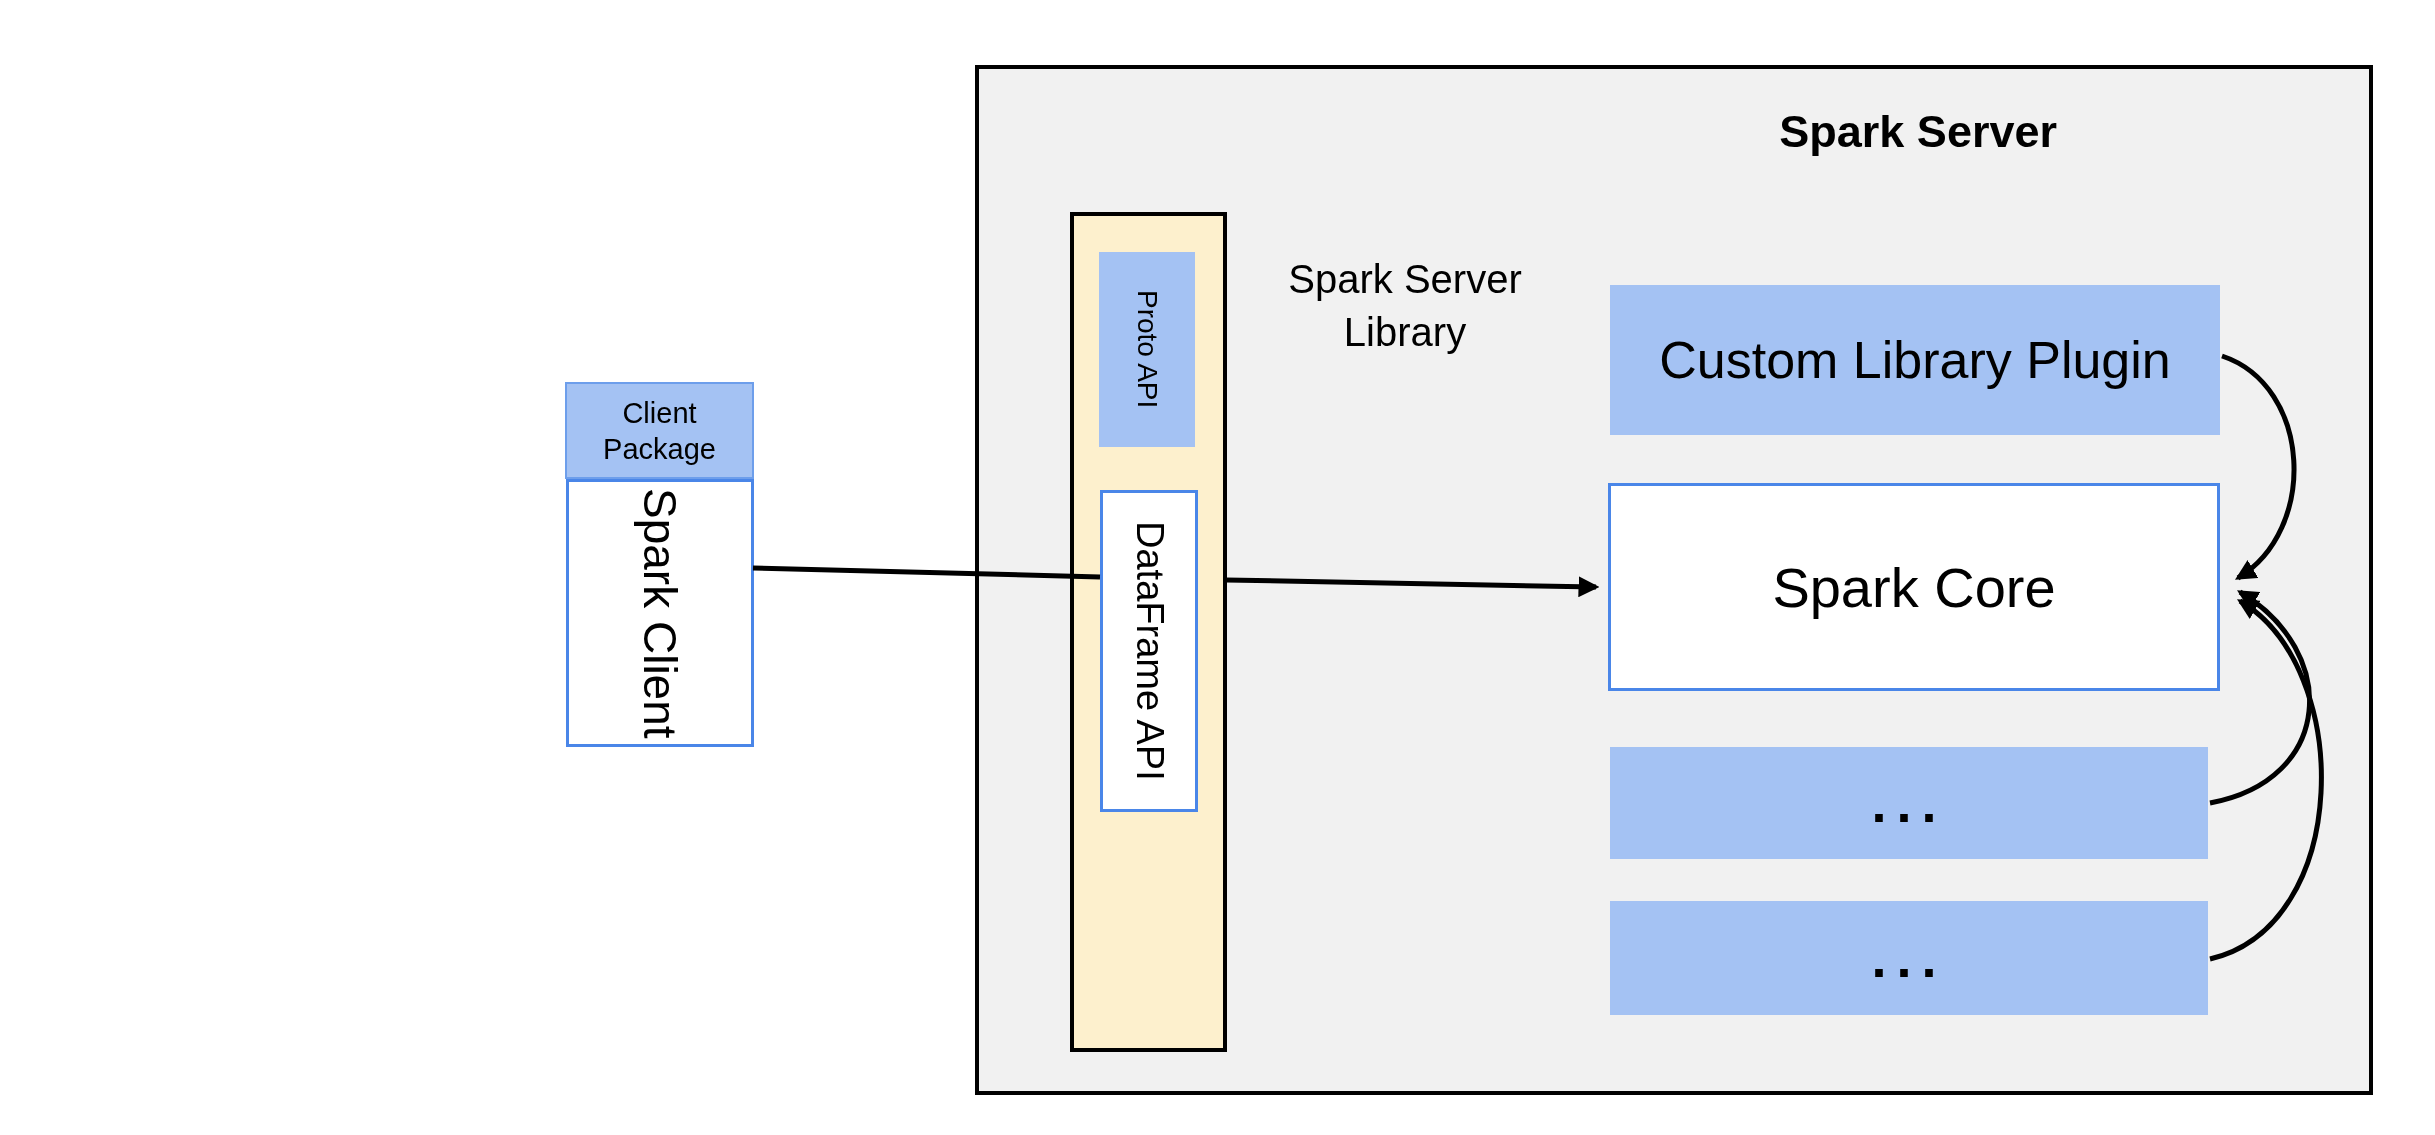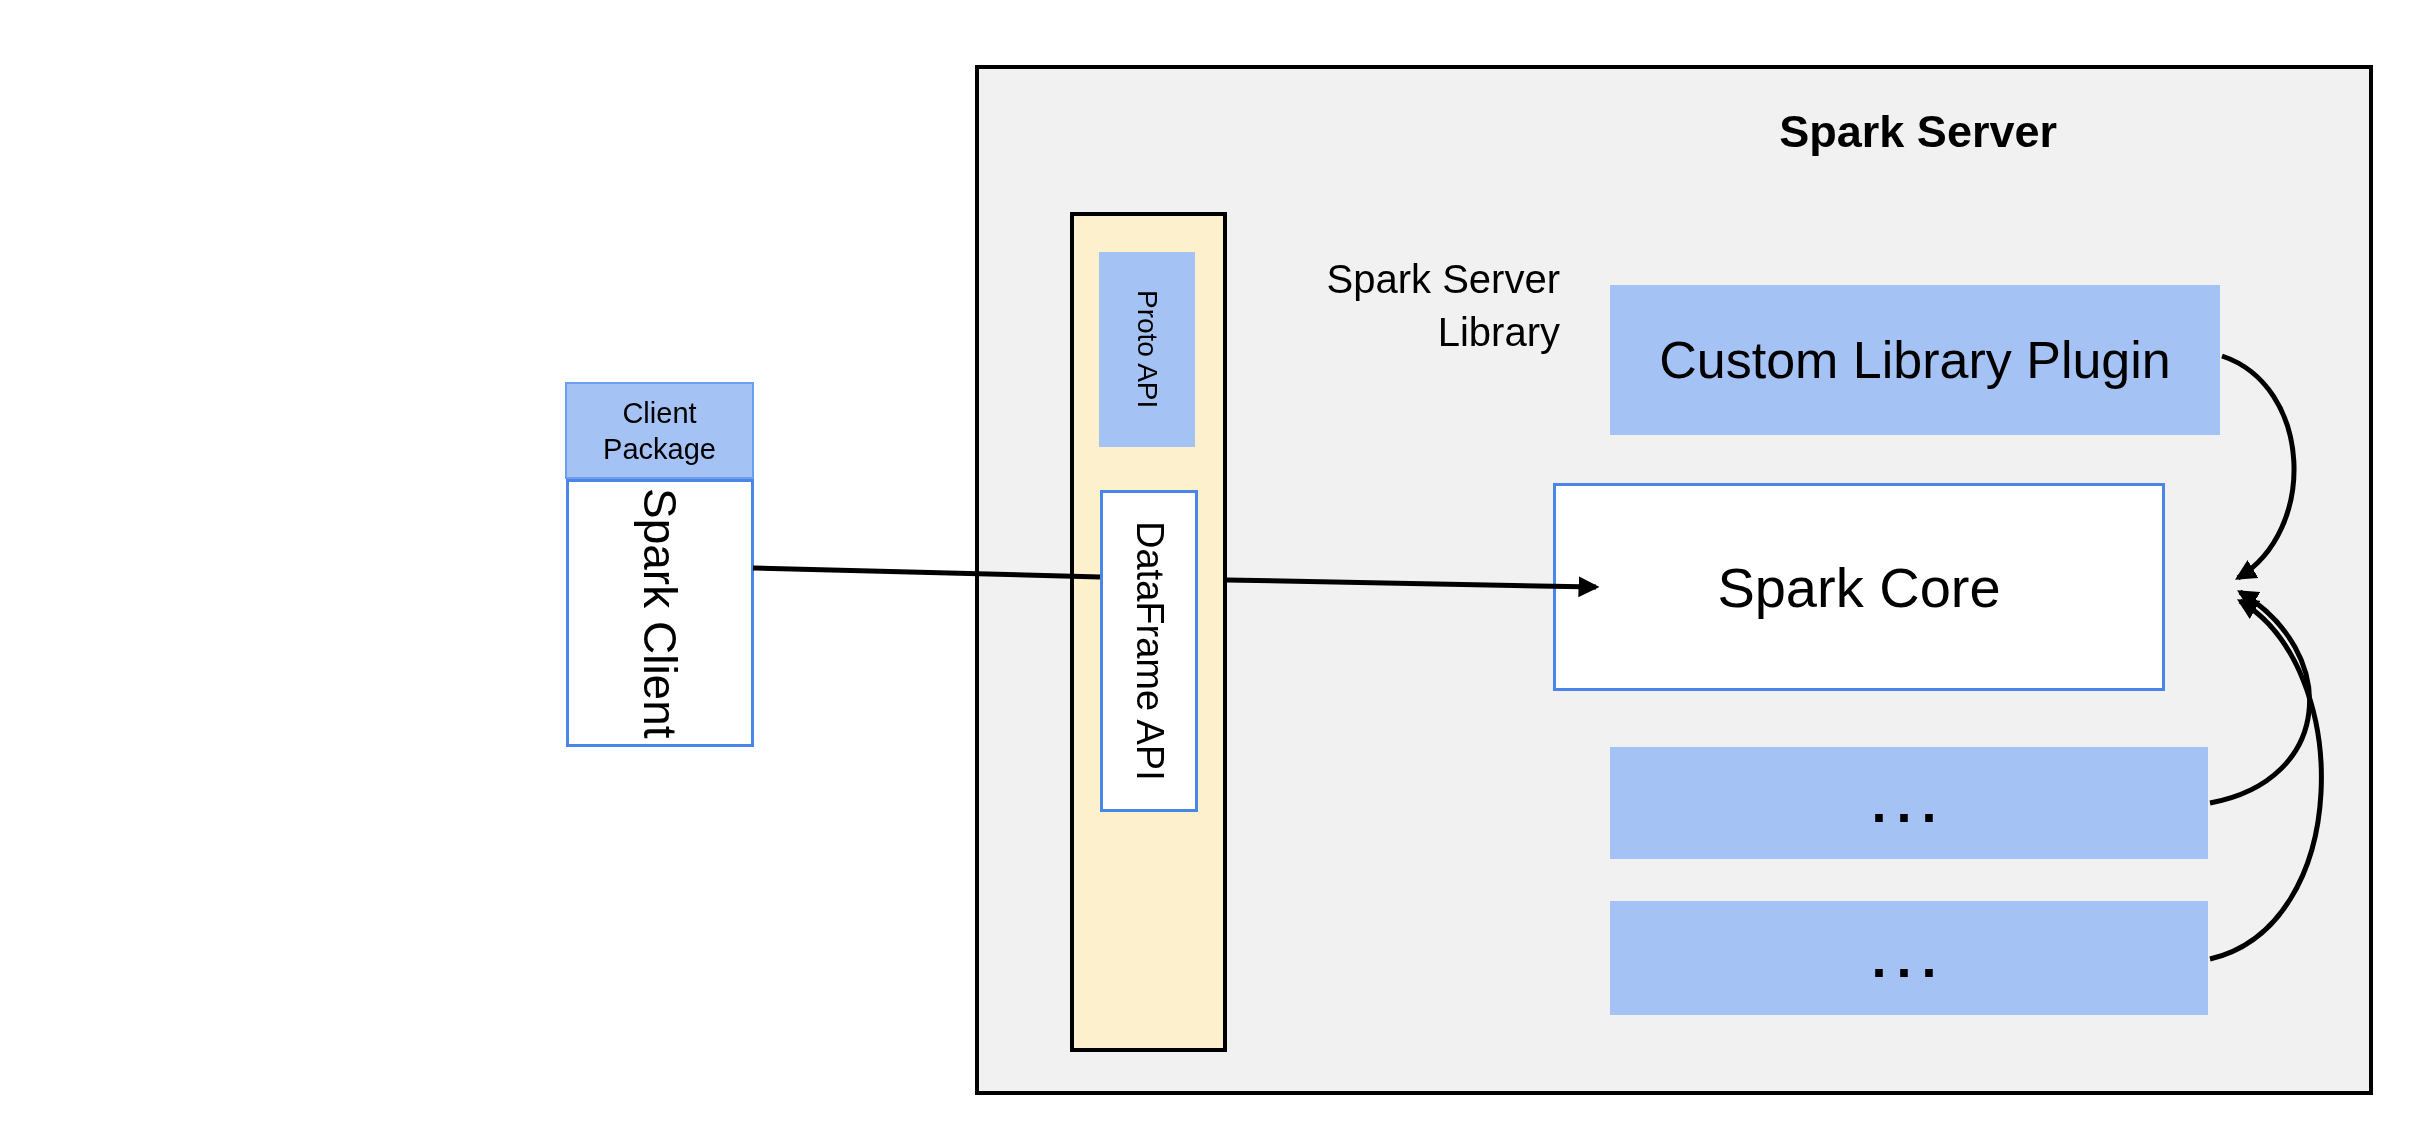--- a/index.html
+++ b/index.html
@@ -59,30 +59,30 @@
     background:#a4c2f3;
   }
   .proto-box .vtext{font-size:28px;}
   .dataframe-box{
     left:1100px;top:490px;width:98px;height:322px;
     background:#ffffff;border:3px solid #4a86e8;
   }
   .dataframe-box .vtext{font-size:38px;}
   .server-library-label{
     left:1250px;top:253px;width:310px;
-    font-size:40px;line-height:53px;text-align:right;
+    font-size:40px;line-height:53px;text-align:center;
   }
 
   
   .plugin-box{
     left:1610px;top:285px;width:610px;height:150px;
     background:#a4c2f3;font-size:52px;
   }
   .core-box{
-    left:1553px;top:483px;width:612px;height:208px;
+    left:1608px;top:483px;width:612px;height:208px;
     background:#ffffff;border:3px solid #4a86e8;font-size:56px;
   }
   .slot-box{
     left:1610px;width:598px;
     background:#a4c2f3;font-size:54px;font-weight:bold;letter-spacing:10px;
   }
   .slot-1{top:747px;height:112px;}
   .slot-2{top:901px;height:114px;}
 
   .arrow-layer{

